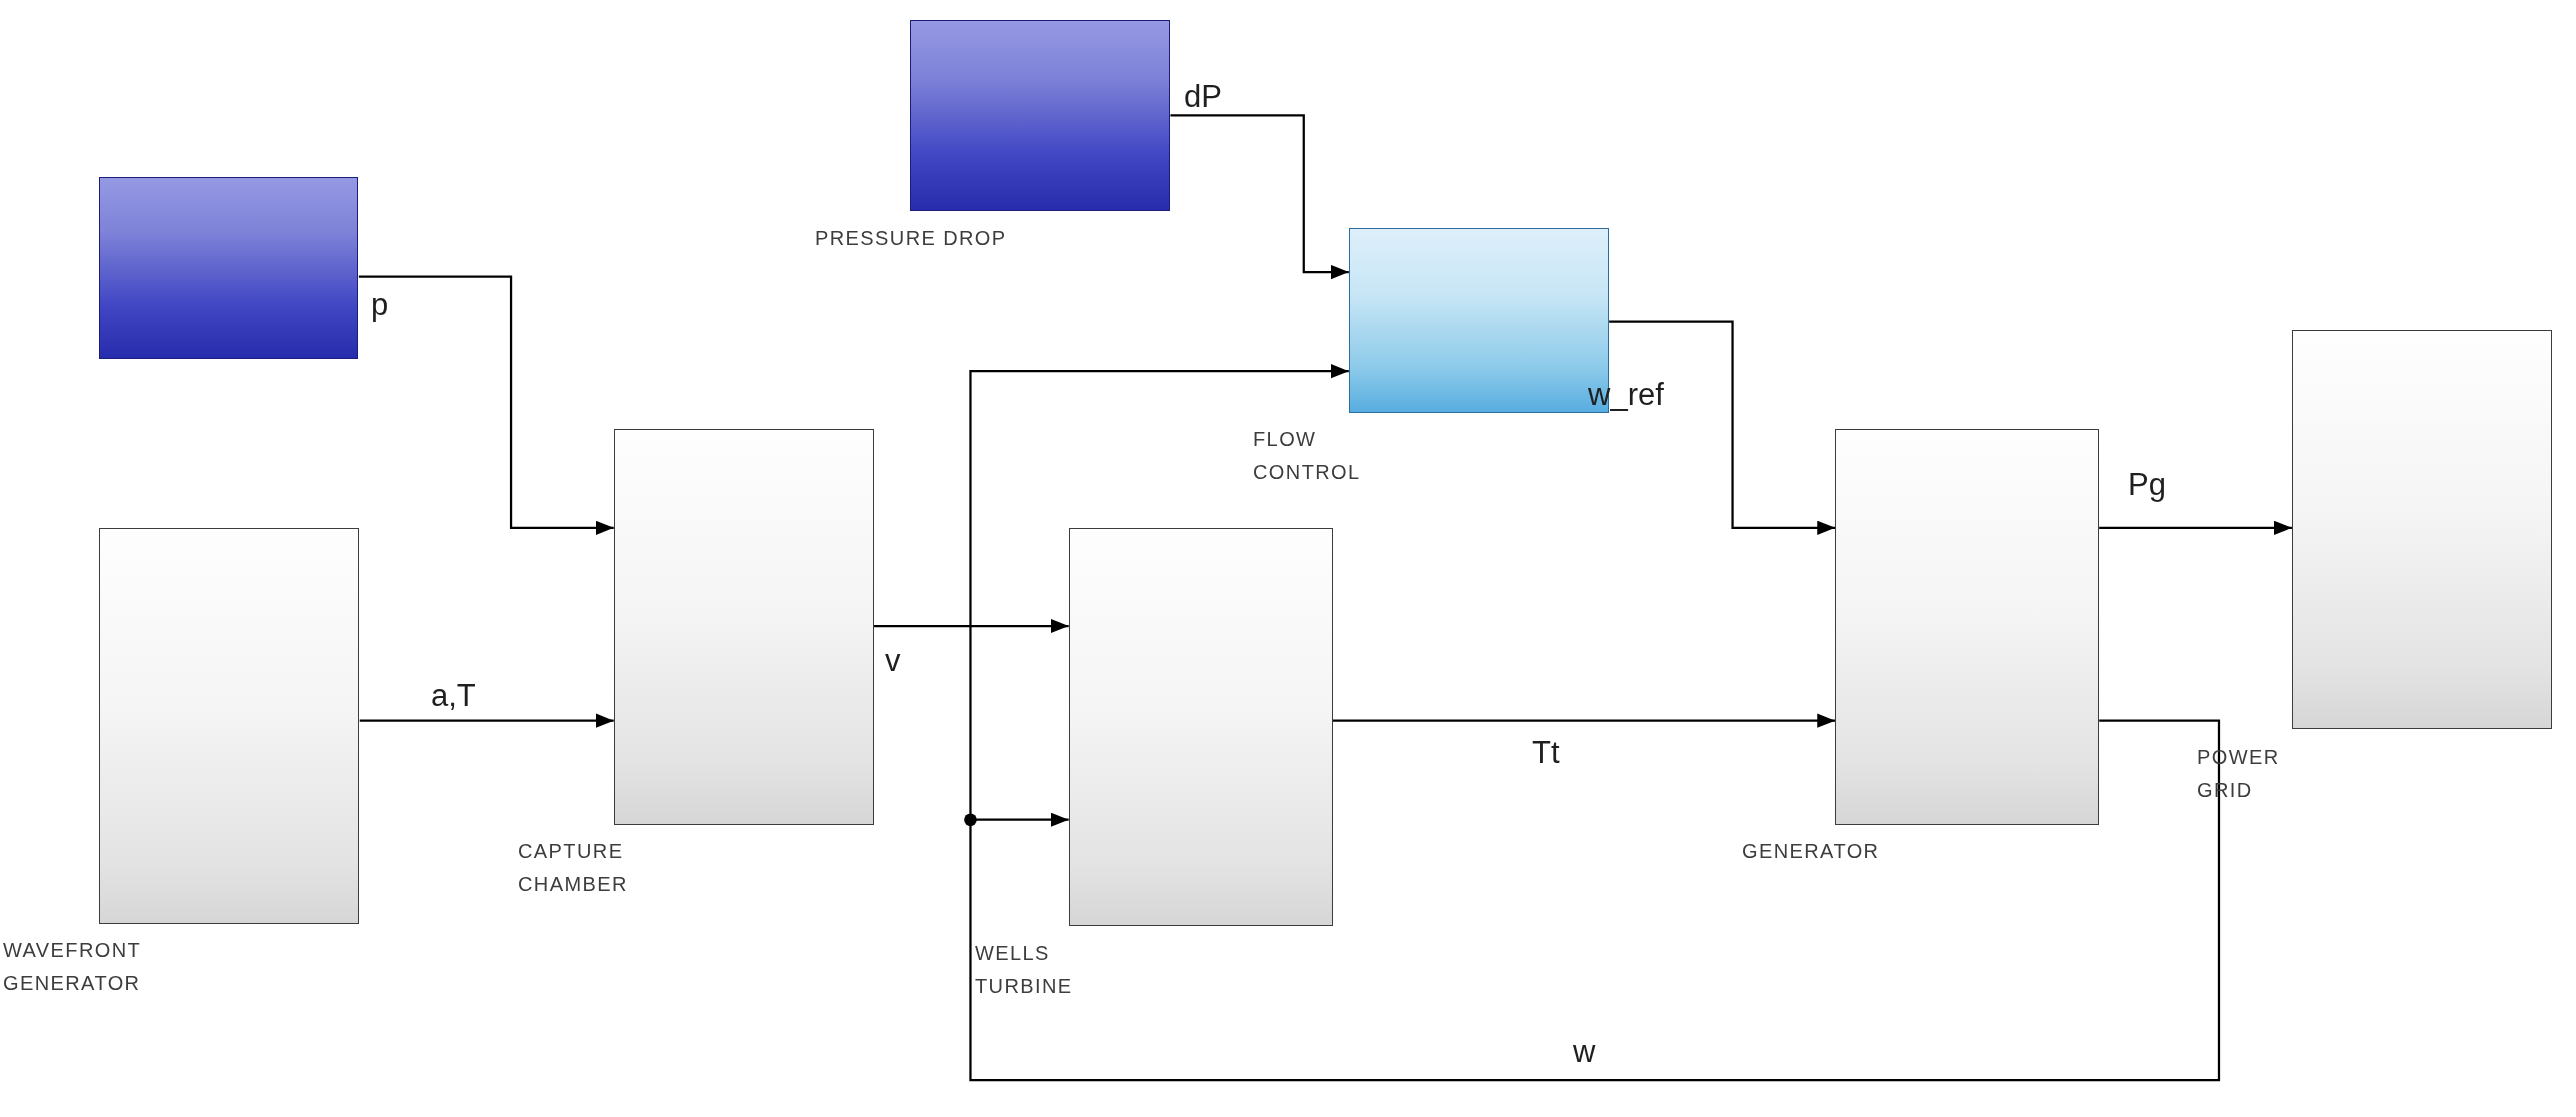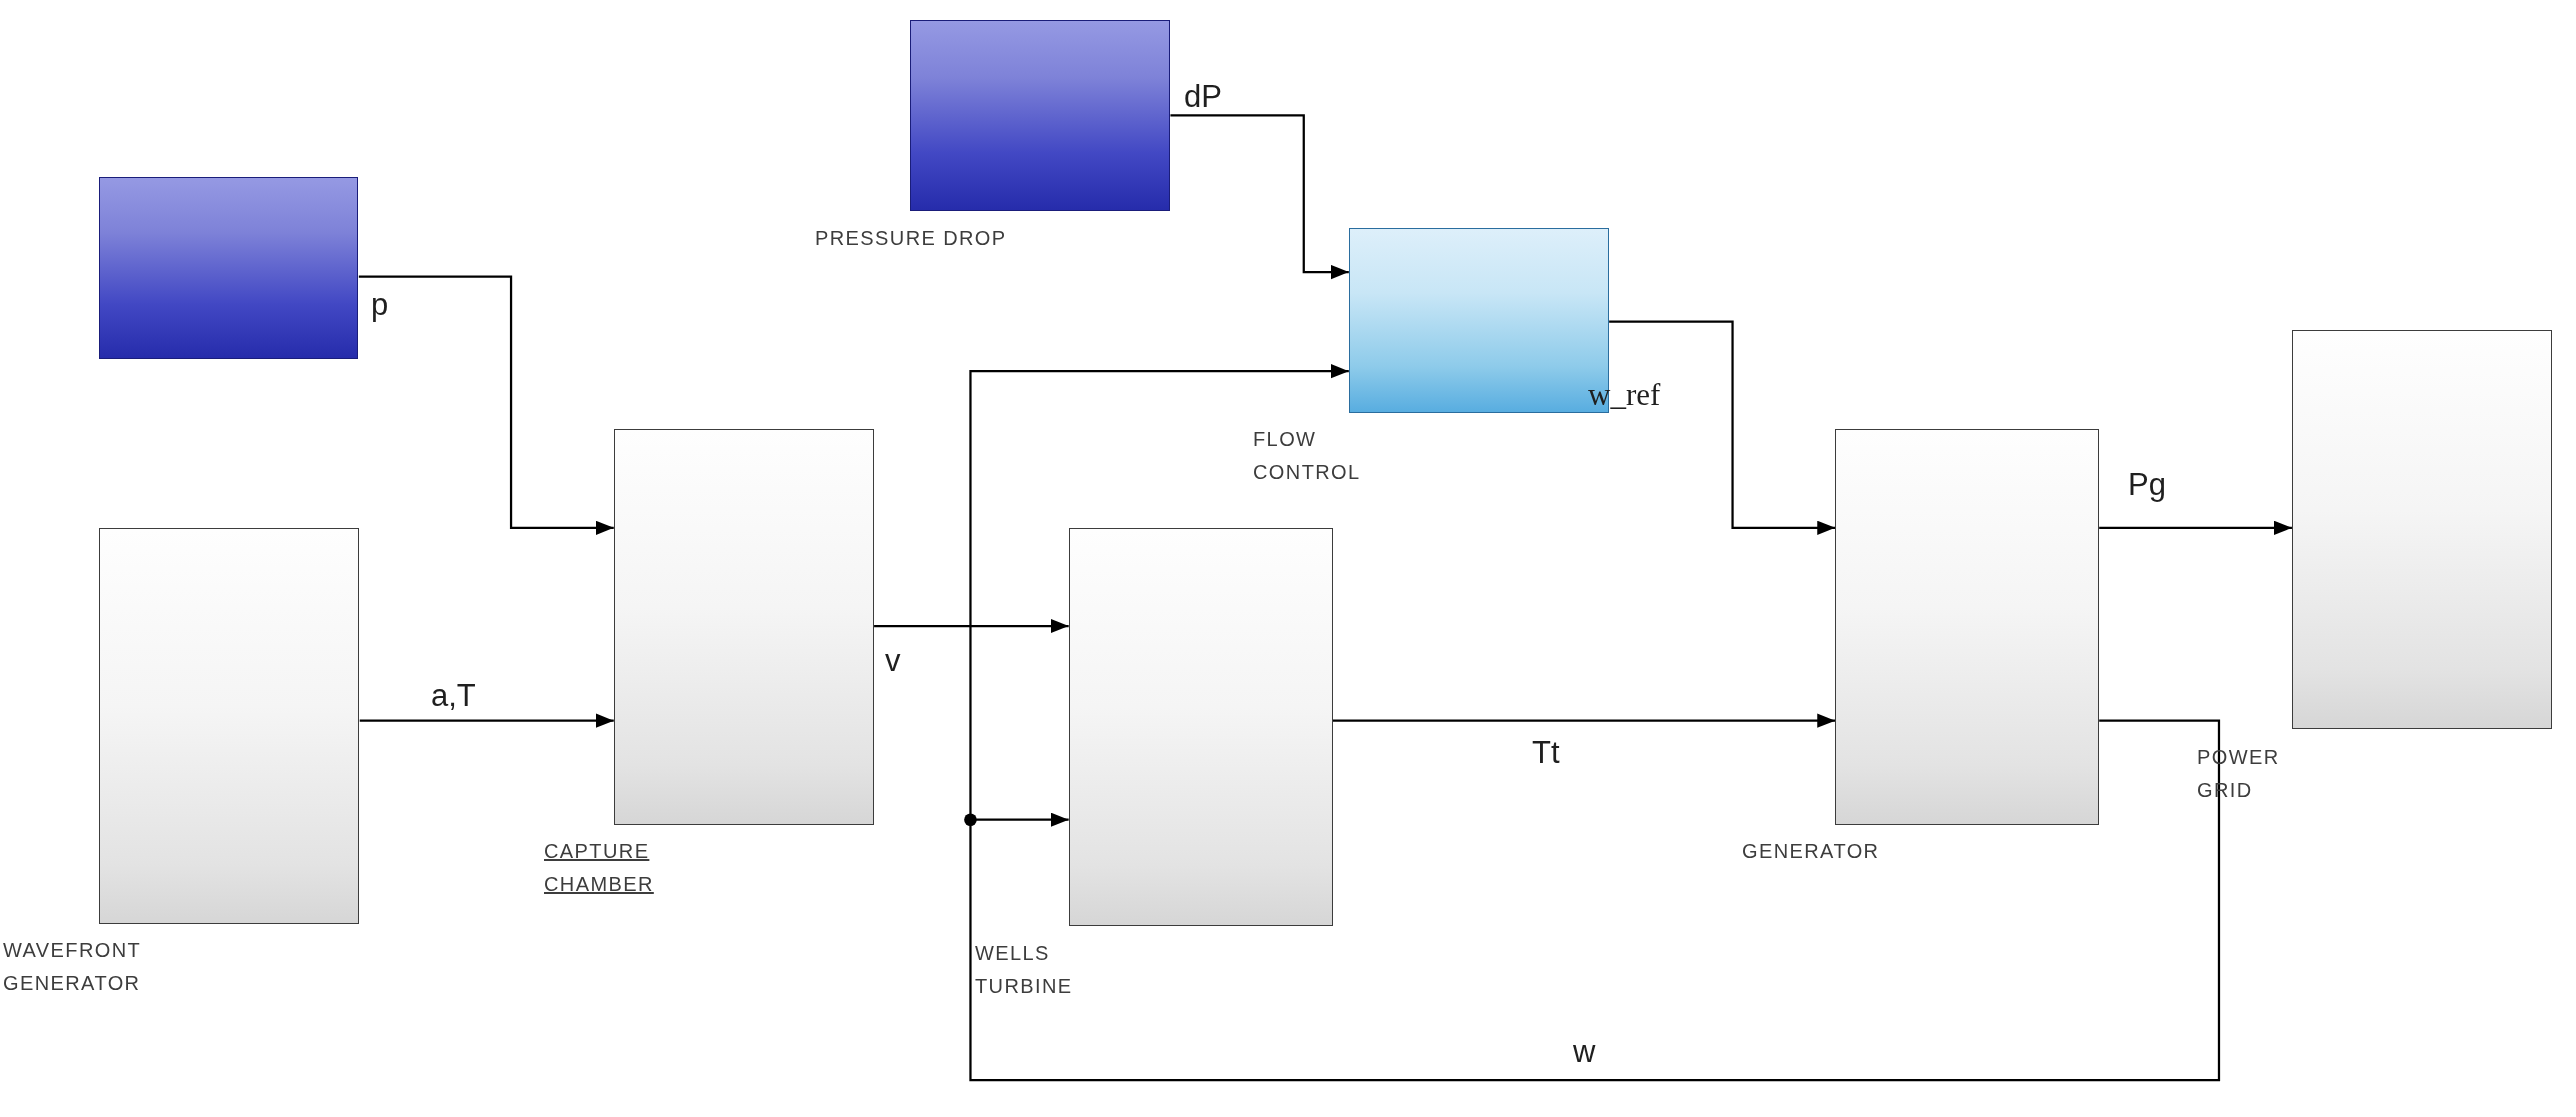--- a/index.html
+++ b/index.html
@@ -93,21 +93,21 @@
   <div class="block plant-gray" style="left:1835px; top:429px; width:264px; height:396px;"></div>
   <div class="block plant-gray" style="left:2292px; top:330px; width:260px; height:399px;"></div>
 
   <div class="caption" style="left:815px; top:222px;">
     <span>PRESSURE DROP</span>
   </div>
   <div class="caption" style="left:3px; top:934px;">
     <span>WAVEFRONT</span>
     <span>GENERATOR</span>
   </div>
-  <div class="caption" style="left:544px; top:835px;text-decoration:underline;">
+  <div class="caption" style="left:518px; top:835px;">
     <span>CAPTURE</span>
     <span>CHAMBER</span>
   </div>
   <div class="caption" style="left:1253px; top:423px;">
     <span>FLOW</span>
     <span>CONTROL</span>
   </div>
   <div class="caption" style="left:975px; top:937px;">
     <span>WELLS</span>
     <span>TURBINE</span>
@@ -118,19 +118,19 @@
   </div>
   <div class="caption" style="left:2197px; top:741px;">
     <span>POWER</span>
     <span>GRID</span>
   </div>
 
   <span class="sig" style="left:371px;  top:287px;">p</span>
   <span class="sig" style="left:423px;  top:678px;margin-left:8px;">a,T</span>
   <span class="sig" style="left:1184px; top:79px;">dP</span>
   <span class="sig" style="left:885px;  top:643px;">v</span>
-  <span class="sig" style="left:1588px; top:377px;font-family:Liberation Serif, serif;">w_ref</span>
+  <span class="sig" style="left:1588px; top:377px;">w_ref</span>
   <span class="sig" style="left:1532px; top:735px;">Tt</span>
   <span class="sig" style="left:2128px; top:467px;">Pg</span>
   <span class="sig" style="left:1573px; top:1034px;">w</span>
 
 </div>
 
 
 </body></html>

